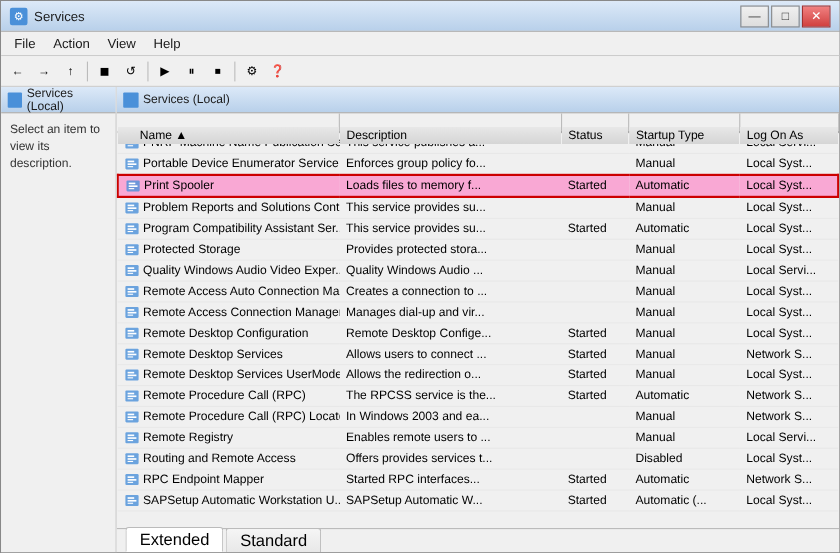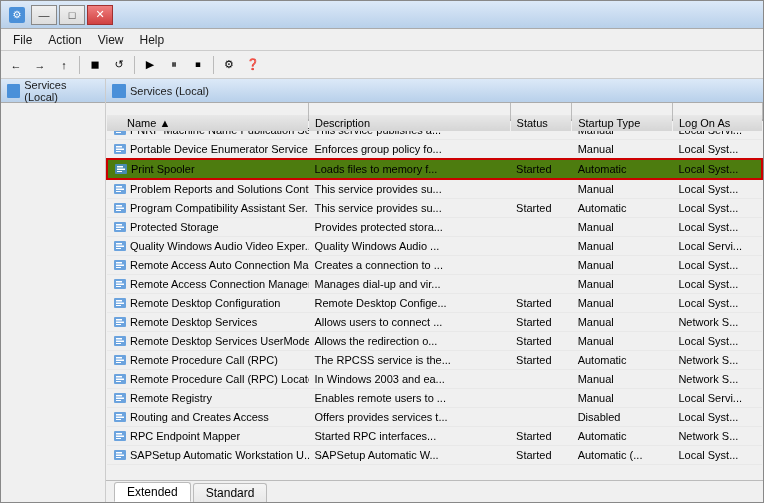--- a/index.html
+++ b/index.html
@@ -186,21 +186,21 @@
       cursor: pointer;
       user-select: none;
     }
     thead th:first-child {
       padding-left: 20px;
     }
     tbody tr {
       border-bottom: 1px solid #e8e8e8;
     }
     tbody tr.highlighted {
-      background: #4d7c0f;
+      background: #f9a8d4;
       border: 2px solid #cc0000;
     }
     tbody td {
       padding: 2px 6px;
       white-space: nowrap;
       overflow: hidden;
       text-overflow: ellipsis;
     }
     .service-icon {
       width: 14px;
@@ -221,21 +221,21 @@
       padding-left: 8px;
       background: #f0f0f0;
       border-top: 1px solid #bbb;
       flex-shrink: 0;
     }
     .tab {
       padding: 2px 12px;
       border: 1px solid #bbb;
       border-bottom: none;
       background: linear-gradient(to bottom, #f5f5f5, #e8e8e8);
-      font-size: 12px;
+      font-size: 15px;
       cursor: pointer;
       margin-right: 2px;
       border-radius: 3px 3px 0 0;
     }
     .tab.active {
       background: white;
       border-bottom: 1px solid white;
       z-index: 1;
     }
     .name-cell-inner {
@@ -244,20 +244,21 @@
       gap: 3px;
     }
   </style>
 </head>
 <body>
 
 <div class="window">
 
   <div class="title-bar">
     <div class="title-bar-icon">⚙</div>
+    <span class="title-text">Services</span>
     <div class="window-controls">
       <button class="win-btn">—</button>
       <button class="win-btn">□</button>
       <button class="win-btn close">✕</button>
     </div>
   </div>
 
   <div class="menu-bar">
     <span class="menu-item">File</span>
     <span class="menu-item">Action</span>
@@ -281,20 +282,21 @@
     <button class="toolbar-btn">❓</button>
   </div>
 
   <div class="main-area">
 
     <div class="left-panel">
       <div class="panel-header">
         <div class="panel-header-icon"></div>
         <span>Services (Local)</span>
       </div>
+      <div class="left-content">Select an item to view its description.</div>
     </div>
 
     <div class="right-panel">
       <div class="right-header">
         <div class="panel-header-icon"></div>
         <span>Services (Local)</span>
       </div>
 
       <div class="services-table">
         <table>
@@ -597,21 +599,21 @@
                 <td style="max-width: 180px; overflow: hidden; text-overflow: ellipsis; white-space: nowrap;">
                   <div class="name-cell-inner">
                     <span class="service-icon">
                       <svg viewBox="0 0 14 14" xmlns="http://www.w3.org/2000/svg">
     <rect x="1" y="2" width="12" height="10" rx="1" fill="#4a90d9" opacity="0.8"></rect>
     <rect x="3" y="4" width="6" height="1.5" fill="white"></rect>
     <rect x="3" y="6.5" width="8" height="1.5" fill="white"></rect>
     <rect x="3" y="9" width="5" height="1" fill="white"></rect>
   </svg>
                     </span>
-                    <span>Routing and Creates Access</span>
+                    <span>Routing and Remote Access</span>
                   </div>
                 </td>
                 <td style="max-width: 180px; overflow: hidden; text-overflow: ellipsis;">Offers provides services t...</td>
                 <td></td>
                 <td>Disabled</td>
                 <td>Local Syst...</td>
               </tr>
               <tr>
                 <td style="max-width: 180px; overflow: hidden; text-overflow: ellipsis; white-space: nowrap;">
                   <div class="name-cell-inner">

